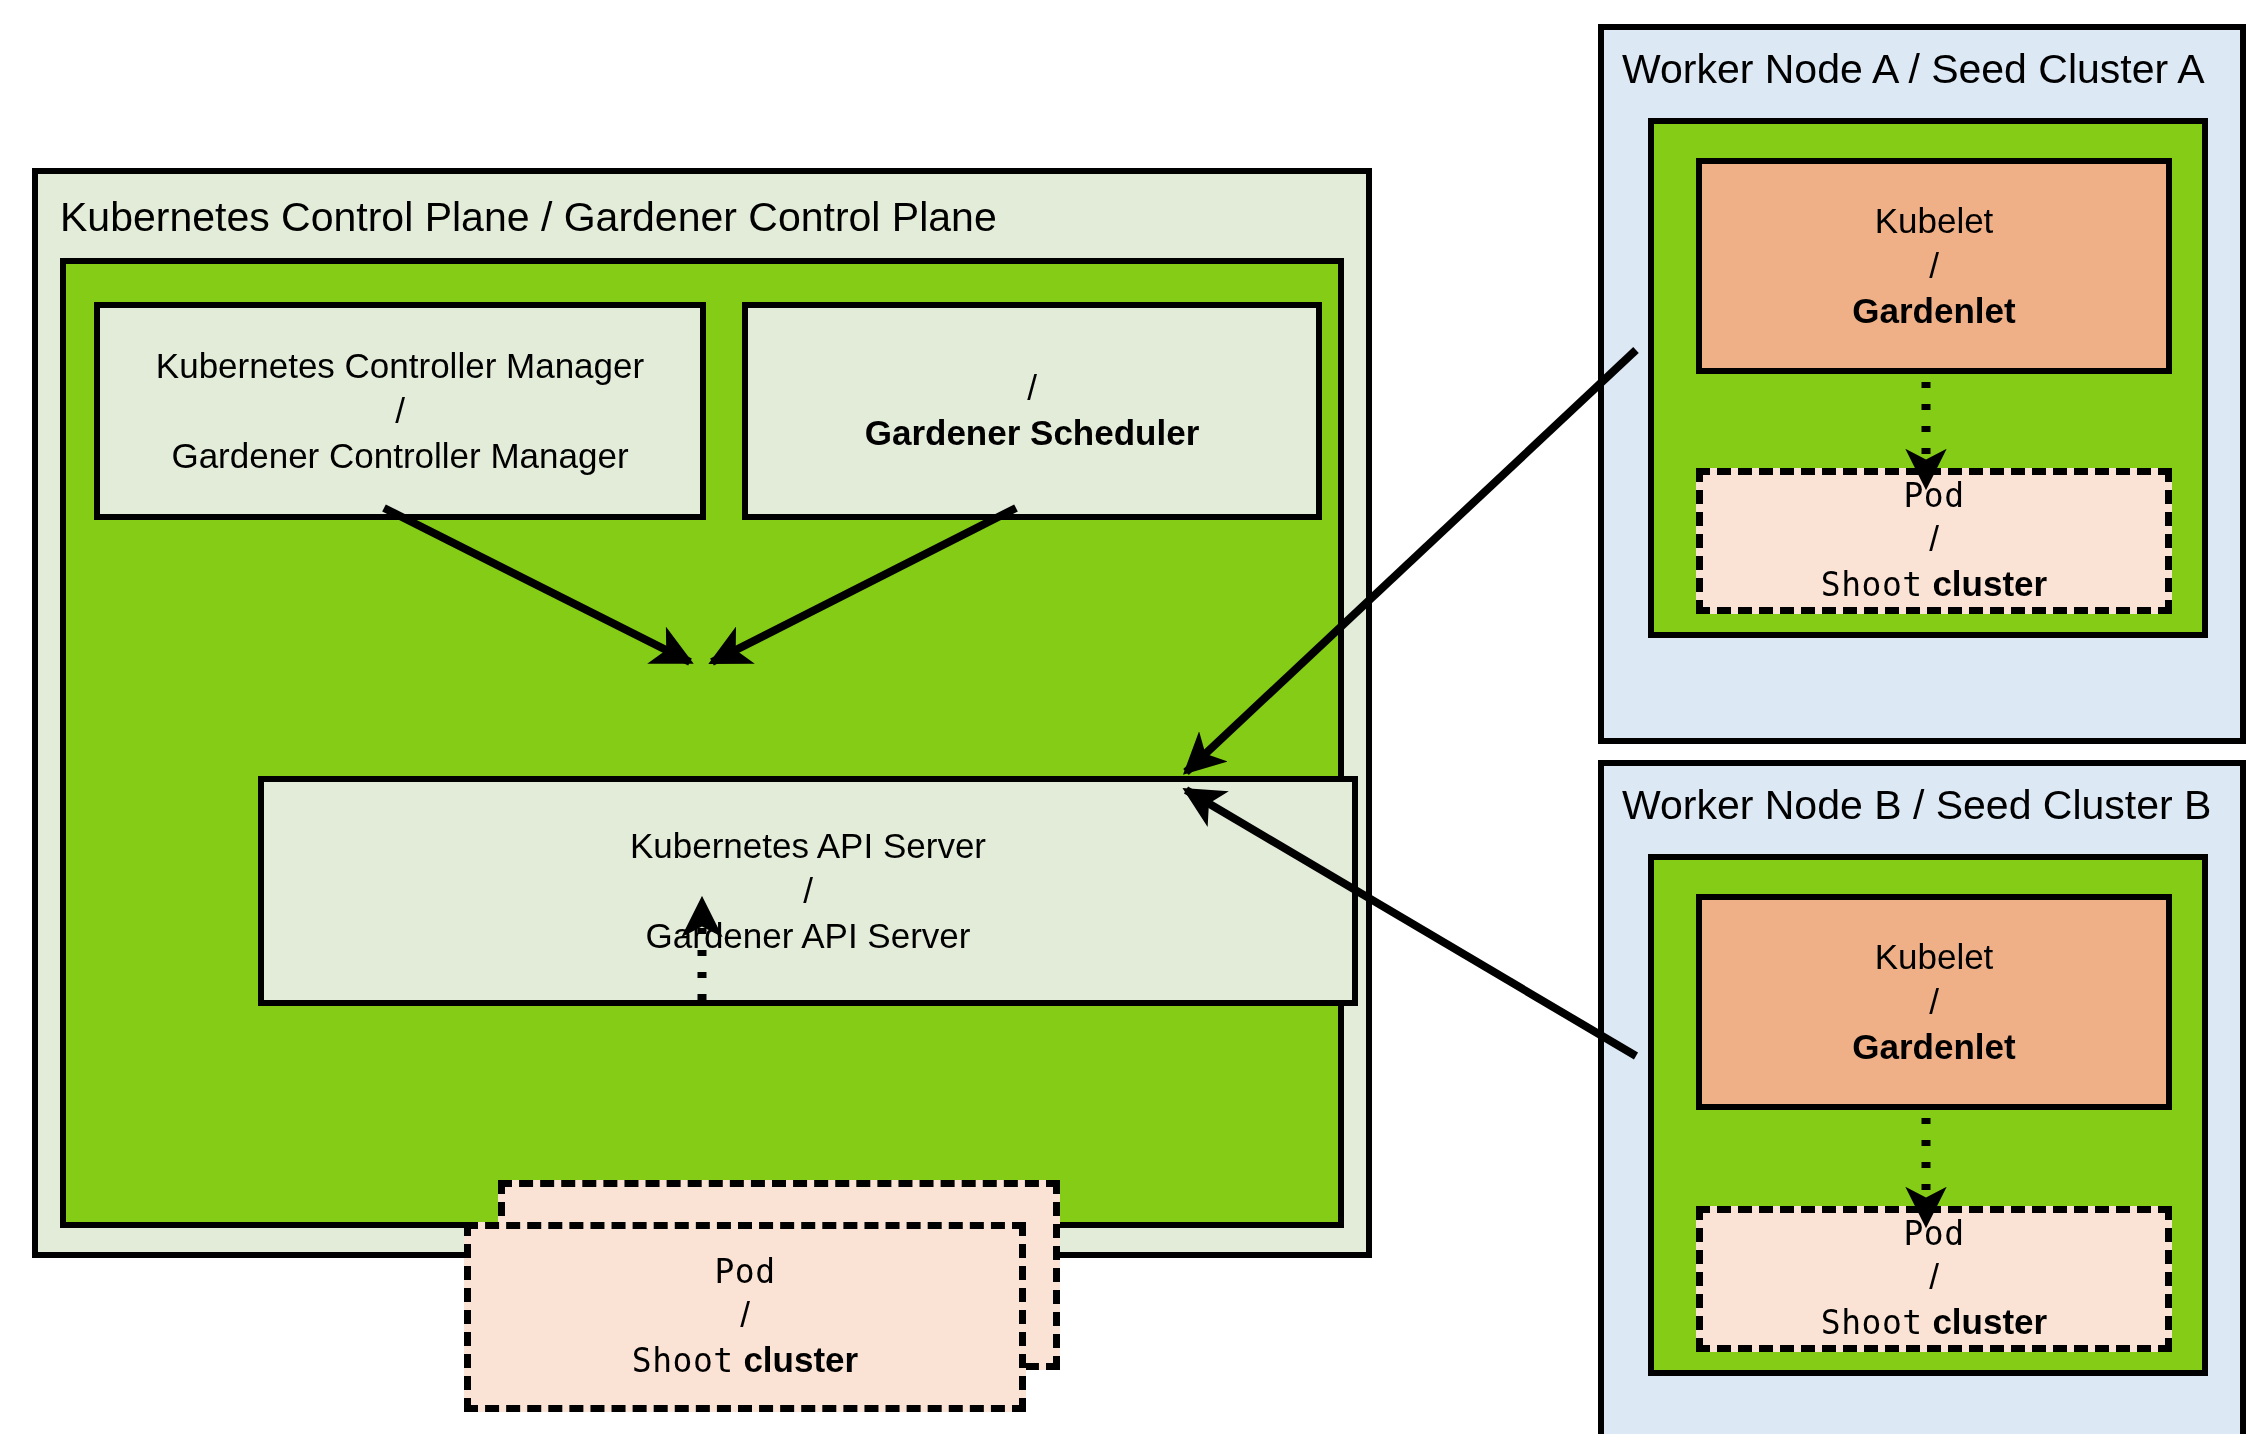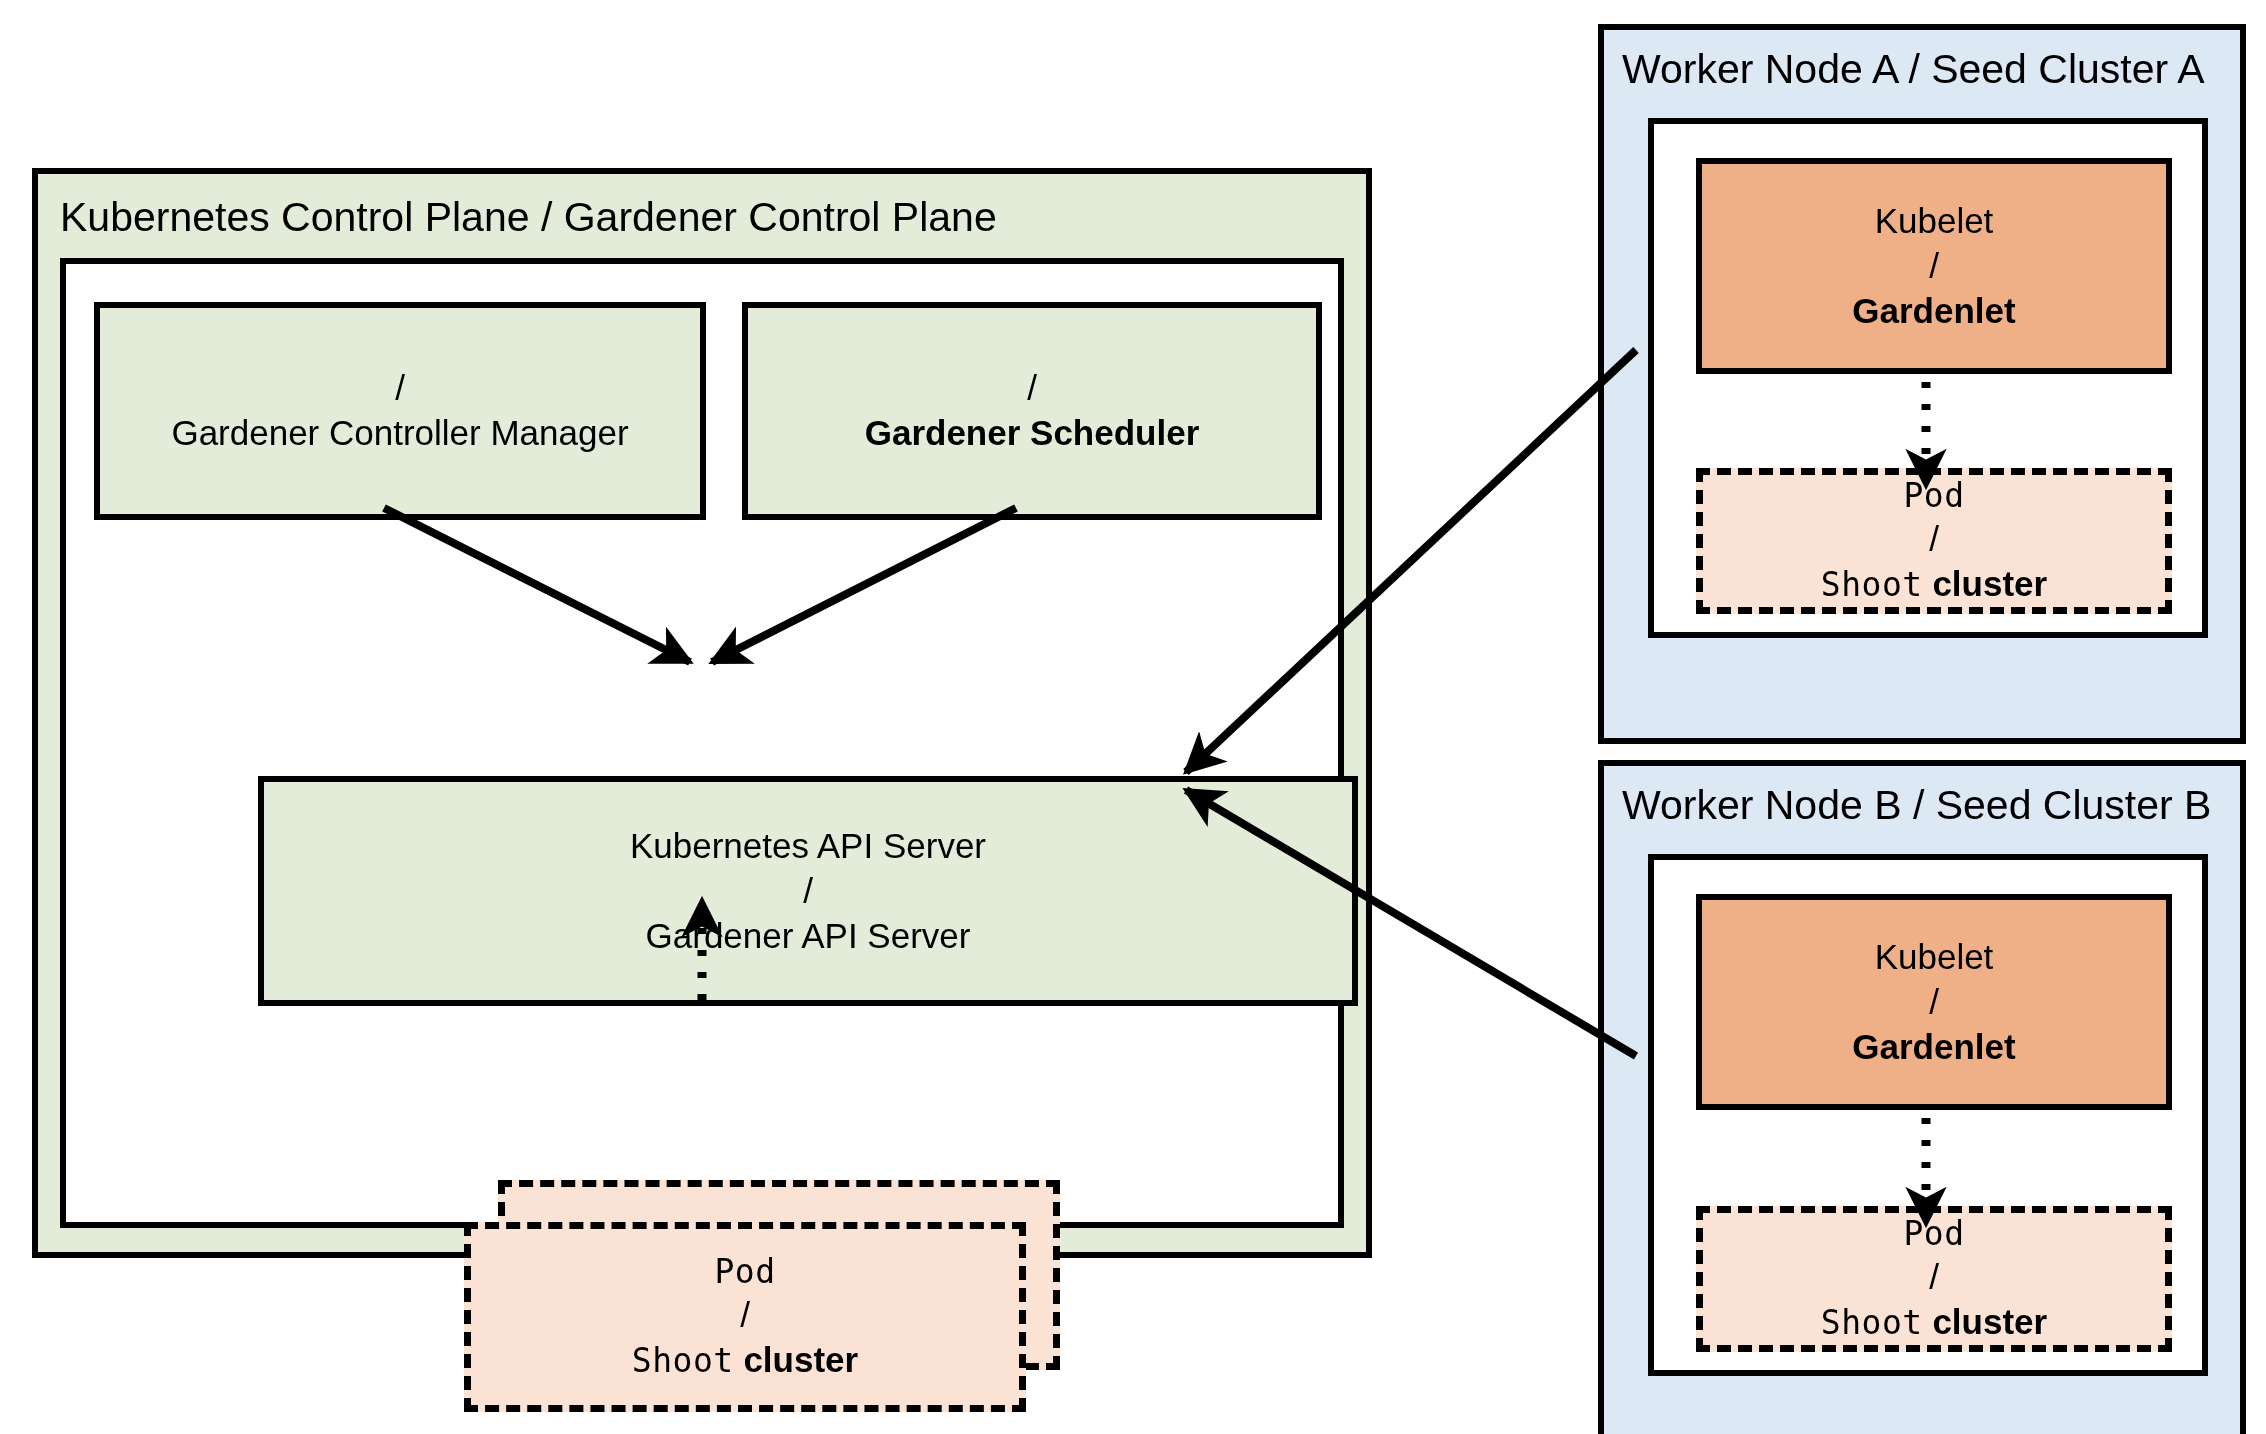--- a/index.html
+++ b/index.html
@@ -15,21 +15,21 @@
     height: 1434px;
     overflow: hidden;
   }
 
   
   .box {
     position: absolute;
     border: 6px solid #000000;
   }
   .box-green  { background: #e2ecd8; }
-  .box-gray   { background: #ffffff; }
+  .box-gray   { background: #84cc16; }
   .box-blue   { background: #dde8f5; }
   .box-orange { background: #efb088; }
   .box-peach  { background: #fae3d5; }
   .dashed {
     border: 7px dashed #000000;
   }
 
   
   .group-title {
     position: absolute;
@@ -72,20 +72,21 @@
 
 <div id="stage">
 
   <div class="box box-green" style="left:32px; top:168px; width:1340px; height:1090px;">
     <div class="group-title" style="left:22px; top:22px;">Kubernetes Control Plane / Gardener Control Plane</div>
 
     <div class="box box-gray" style="left:22px; top:84px; width:1284px; height:970px;">
 
       <div class="box box-green" style="left:28px; top:38px; width:612px; height:218px;">
         <div class="stack">
+          <span class="ln">Kubernetes Controller Manager</span>
           <span class="ln slash">/</span>
           <span class="ln">Gardener Controller Manager</span>
         </div>
       </div>
 
       <div class="box box-green" style="left:676px; top:38px; width:580px; height:218px;">
         <div class="stack">
           <span class="ln slash">/</span>
           <span class="ln bold">Gardener Scheduler</span>
         </div>

